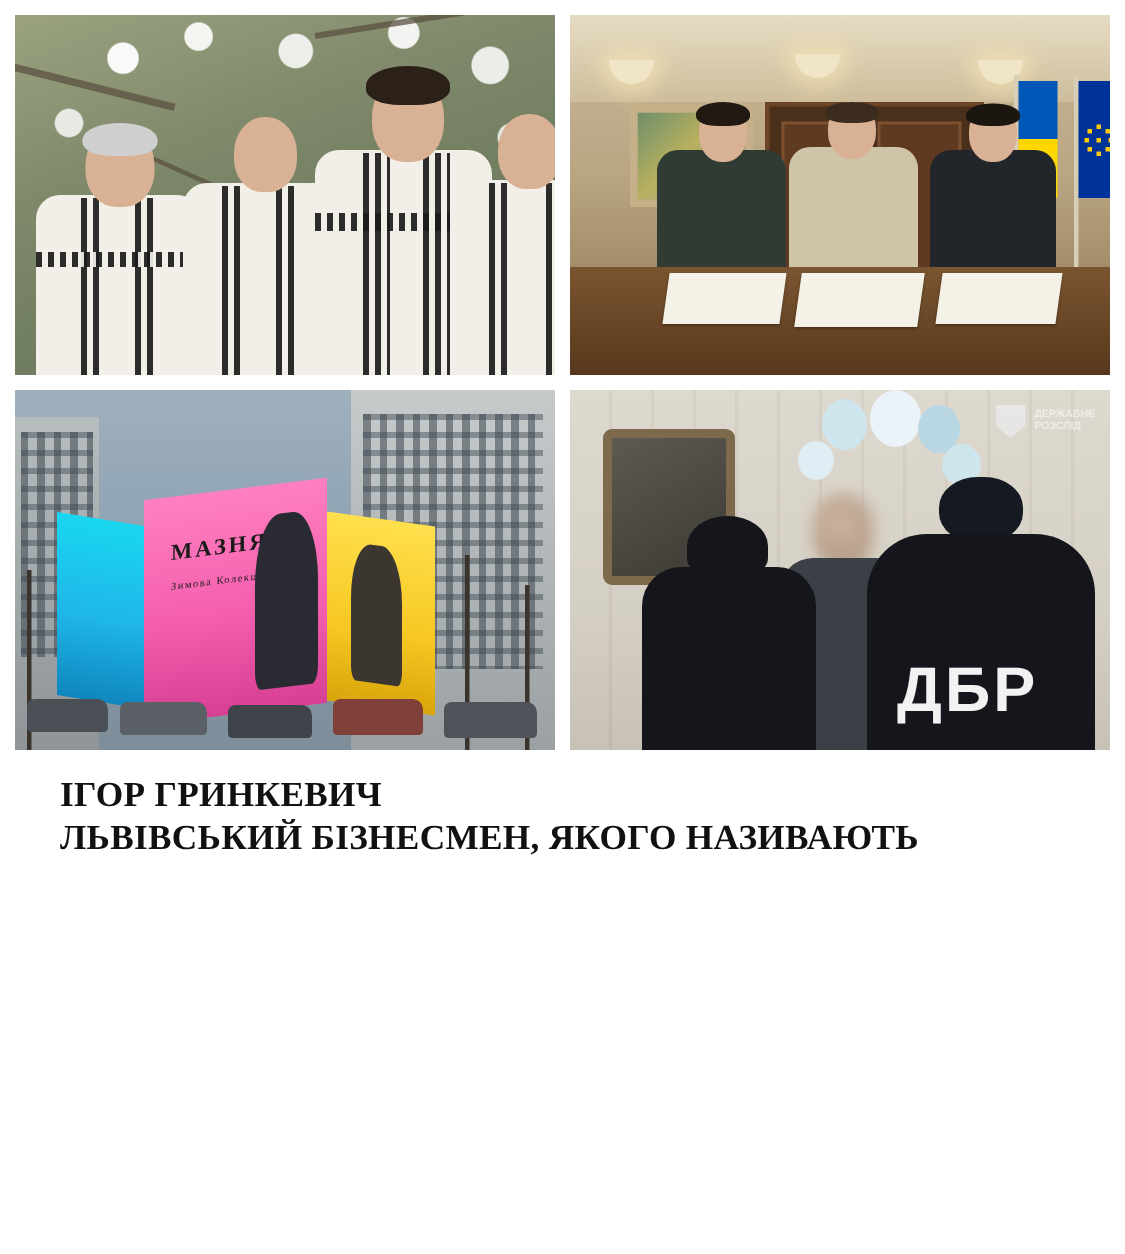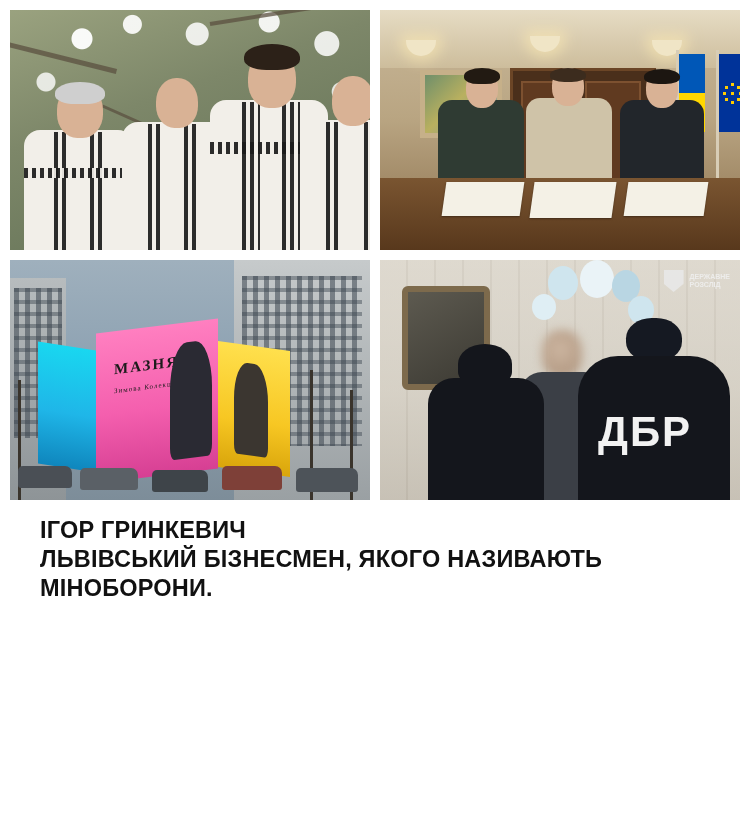--- a/index.html
+++ b/index.html
@@ -170,21 +170,21 @@
   }
   .balloon { position: absolute; border-radius: 50%; }
   .mirror {
     position: absolute; border: 6px solid #7d6a4c; border-radius: 6px;
     background: linear-gradient(150deg,#5d5a50,#3c3a33);
   }
   .officer { position: absolute; background: #14161c; border-radius: 26px 26px 0 0; }
   .cap { position: absolute; background: #14161c; border-radius: 50% 50% 30% 30%; }
   .dbr-text {
     position: absolute; color: #f2f2f2; font-weight: bold;
-    font-family: "Liberation Sans", sans-serif; letter-spacing: 2px;
+    font-family: "Liberation Sans", sans-serif; letter-spacing: 2px; margin-top: 28px;
   }
   .blur-face {
     position: absolute; border-radius: 44%;
     background: radial-gradient(circle at 45% 40%, #cdb6a1, #a98f78);
     filter: blur(5px);
   }
   .watermark {
     position: absolute; right: 10px; top: 10px;
     display: flex; align-items: center; gap: 6px; opacity: .88;
   }
@@ -193,21 +193,21 @@
     clip-path: polygon(0 0, 100% 0, 100% 62%, 50% 100%, 0 62%);
   }
   .wm-text { color: #f0f0f0; font-size: 7px; line-height: 8px; font-weight: bold; }
 
   
   .caption {
     padding: 16px 16px 10px 40px;
     color: #111;
   }
   .headline {
-    font-family: Liberation Sans, sans-serif;
+    font-family: Liberation Serif, serif;
     font-weight: bold;
     font-size: 23.5px;
     line-height: 29px;
     letter-spacing: .2px;
     margin: 0 0 10px 0;
     text-transform: uppercase;
   }
   .headline .name { display: block; }
   .body-text {
     font-family: "DejaVu Sans Mono", monospace;
@@ -370,17 +370,16 @@
         <div class="wm-text">ДЕРЖАВНЕ<br>РОЗСЛІД</div>
       </div>
     </div>
 
   </div>
 
   <div class="caption">
     <h1 class="headline">
       <span class="name">ІГОР ГРИНКЕВИЧ</span>
       <span class="name">ЛЬВІВСЬКИЙ БІЗНЕСМЕН, ЯКОГО НАЗИВАЮТЬ</span>
-      <span class="name">МІНОБОРОНИ.</span>
     </h1>
   </div>
 
 </div>
 
 </body></html>

